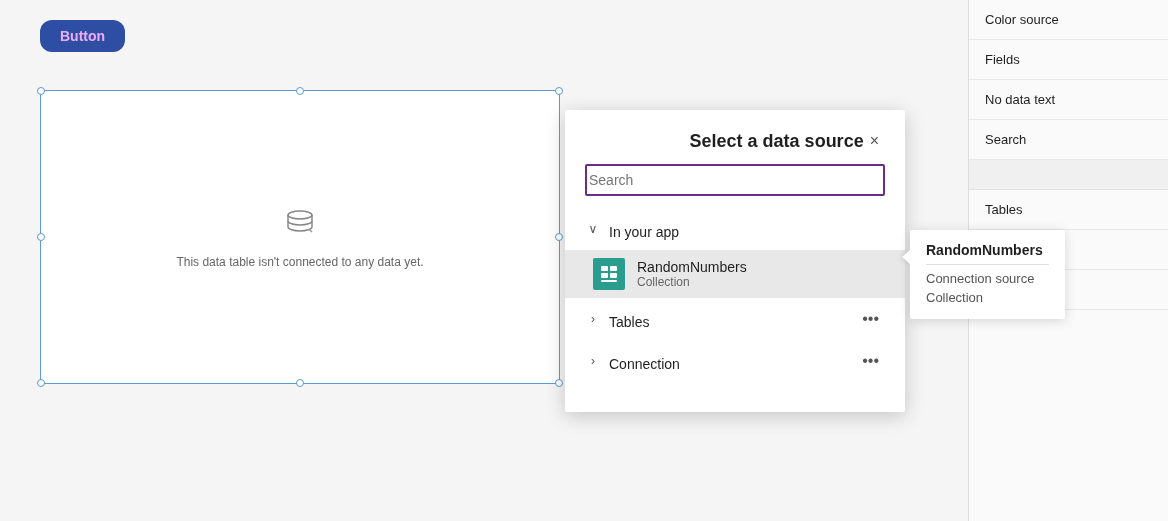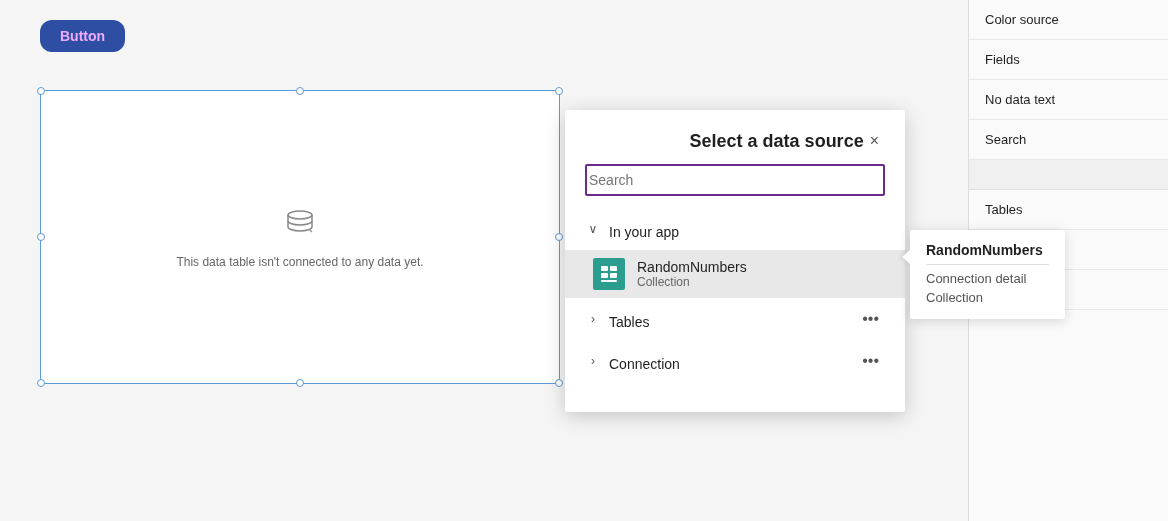--- a/index.html
+++ b/index.html
@@ -372,21 +372,21 @@
         <span class="section-label">Connection</span>
       </div>
       <button class="more-btn">•••</button>
     </div>
   </div>
 
   <div class="tooltip-box">
     <div class="tooltip-arrow"></div>
     <div class="tooltip-title">RandomNumbers</div>
     <div class="divider"></div>
-    <div class="tooltip-line">Connection detail</div>
+    <div class="tooltip-line">Connection source</div>
     <div class="tooltip-line">Collection</div>
   </div>
 
 </div>
 
 <div class="right-panel">
   <div class="panel-item">Color source</div>
   <div class="panel-item">Fields</div>
   <div class="panel-item">No data text</div>
   <div class="panel-item">Search</div>

